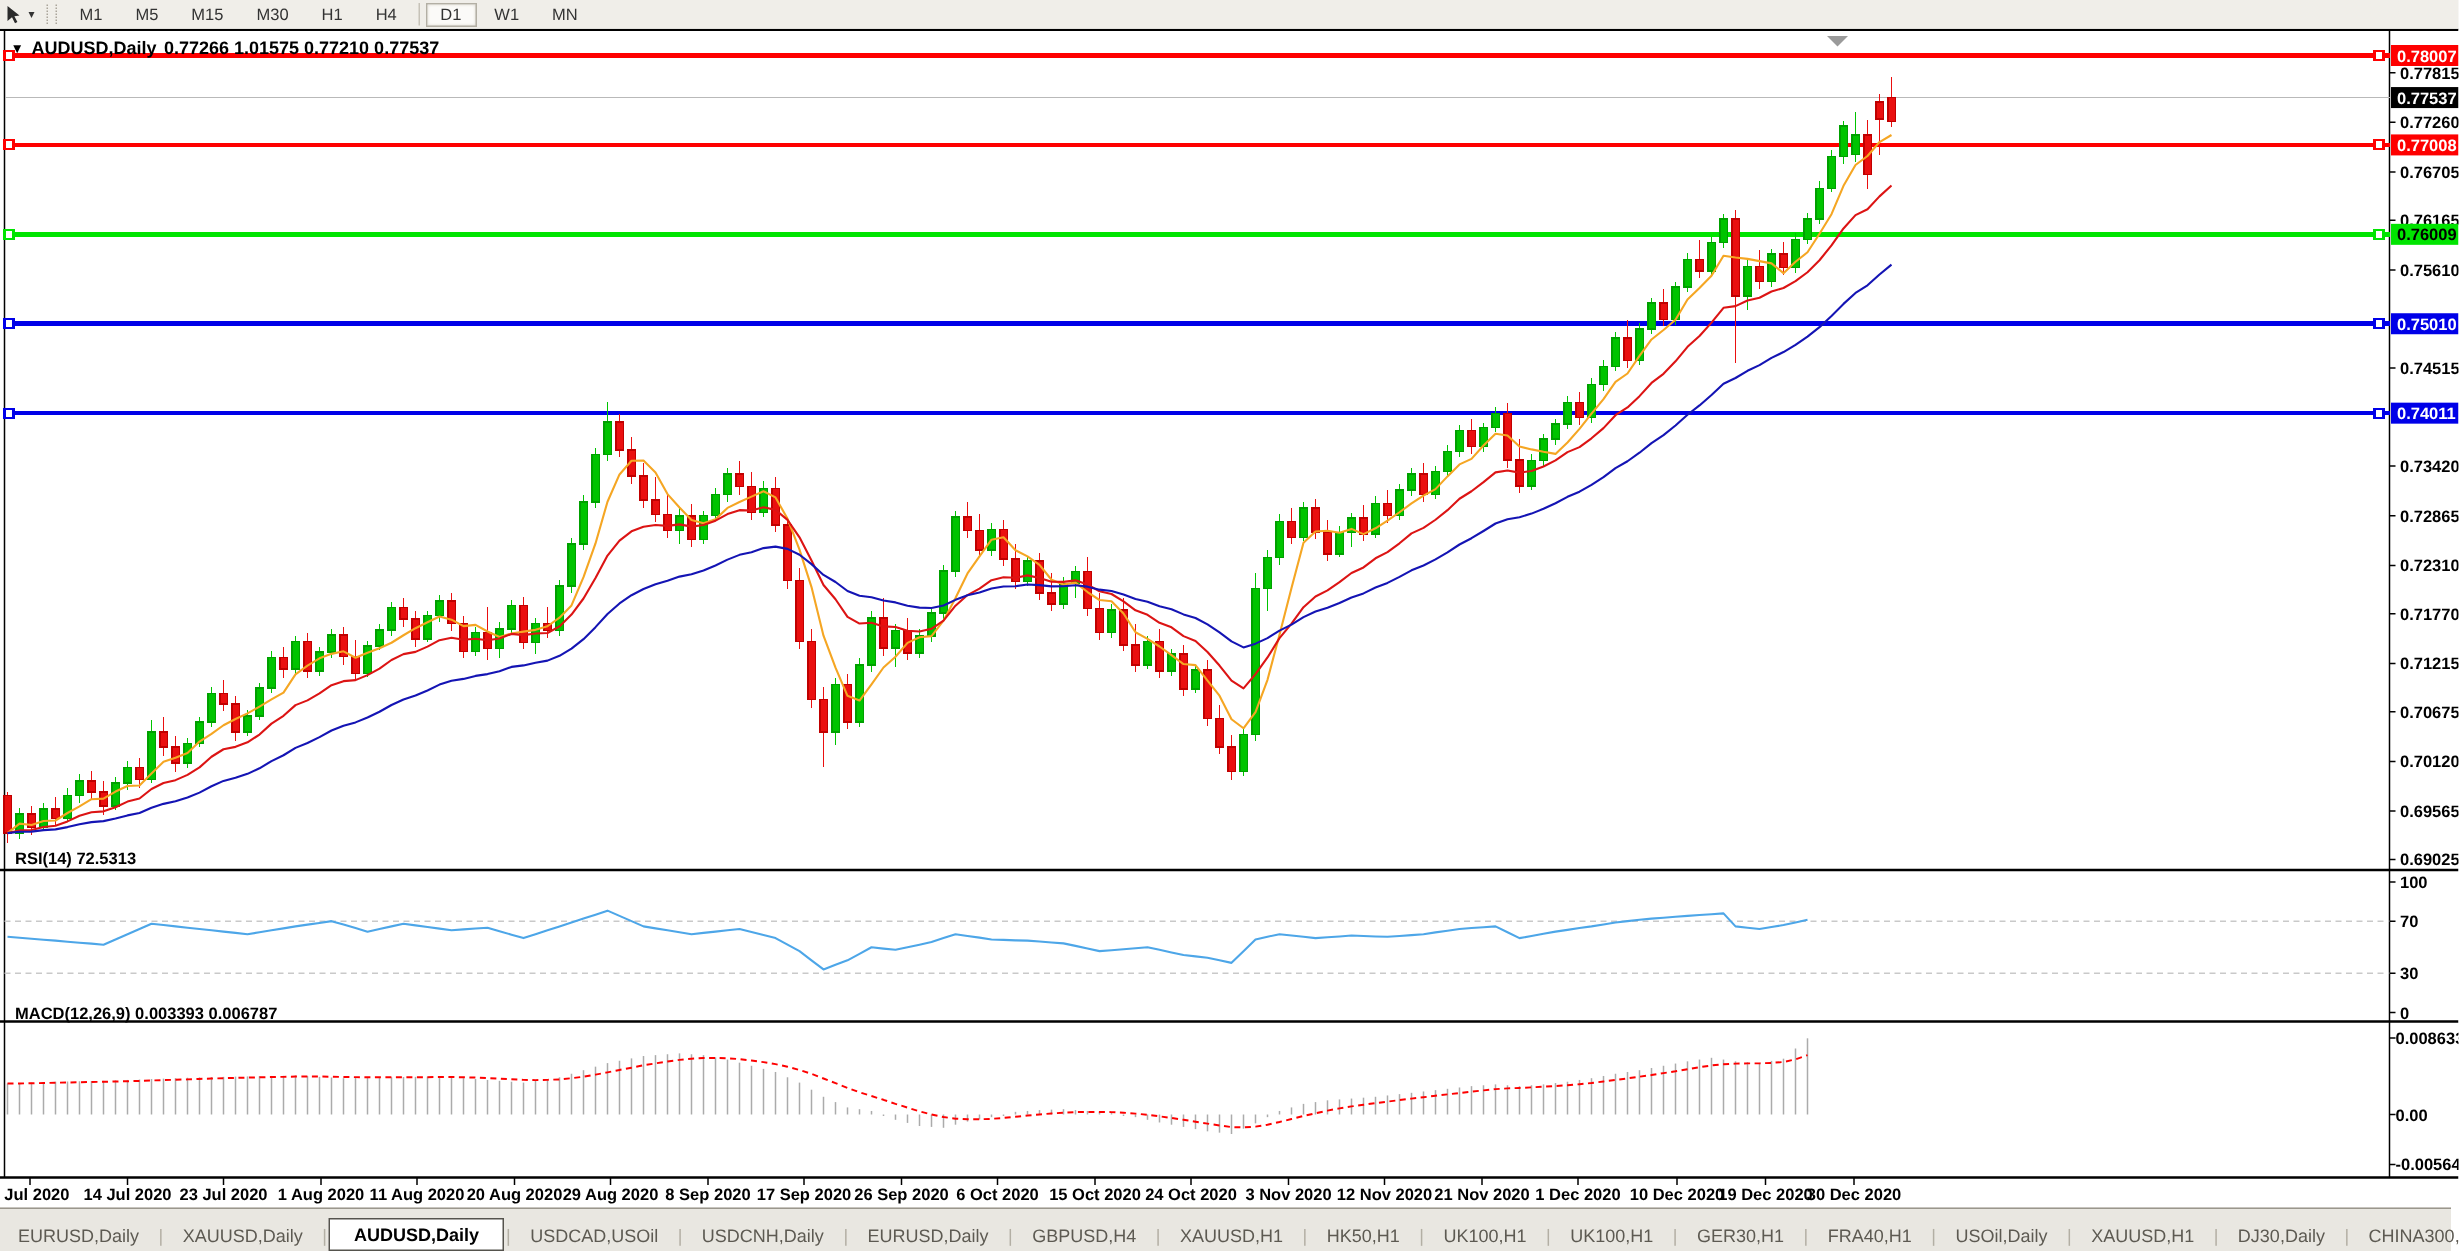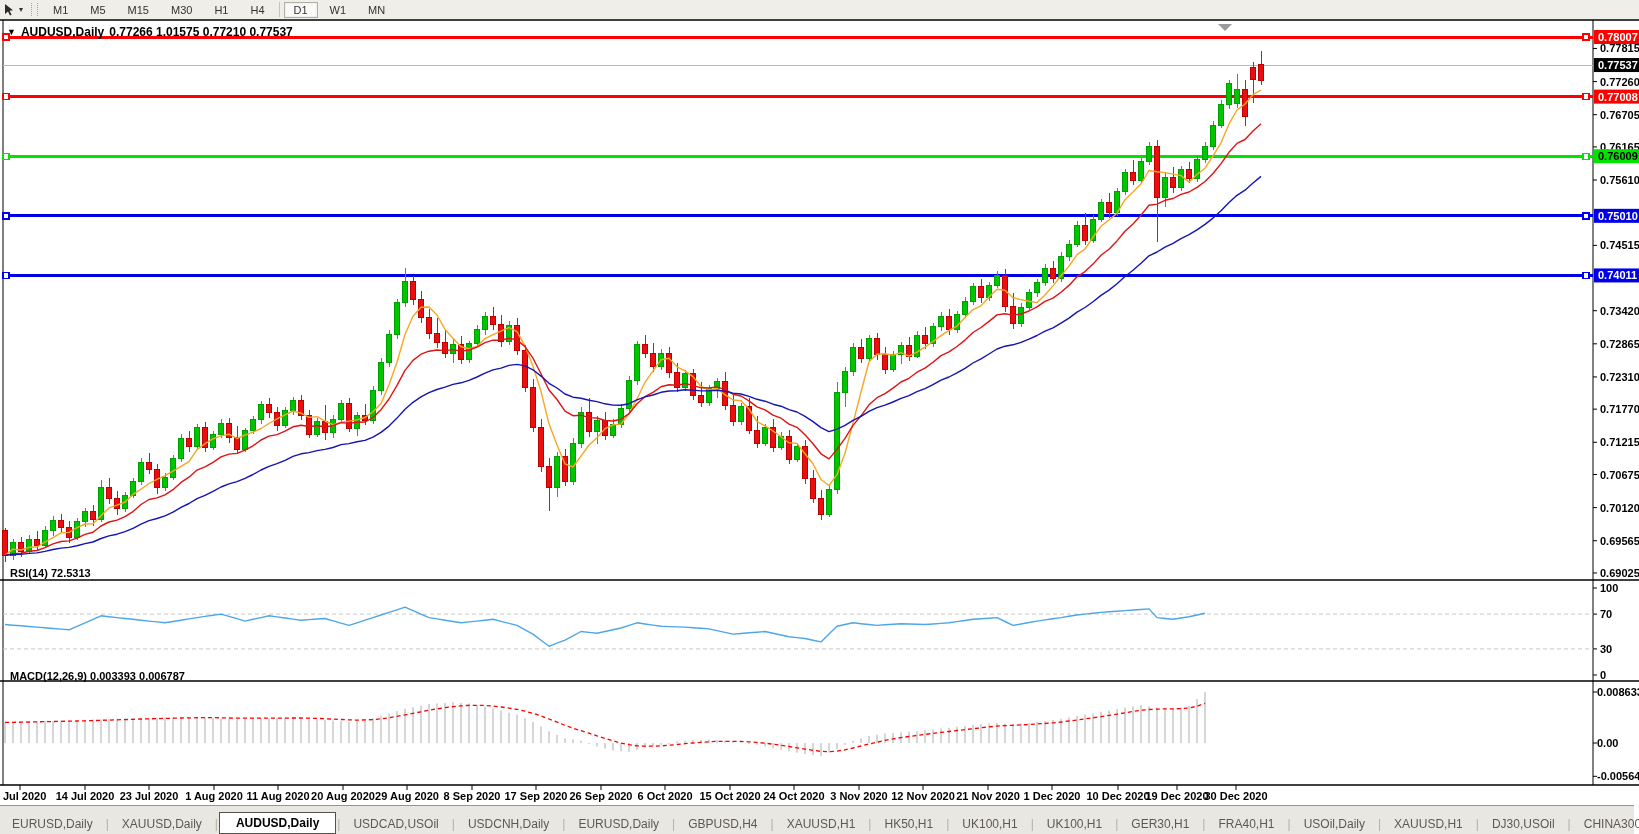--- a/index.html
+++ b/index.html
@@ -701,18 +701,18 @@
       <div class="tab">UK100,H1</div>
       <span class="tab-sep">|</span>
       <div class="tab">GER30,H1</div>
       <span class="tab-sep">|</span>
       <div class="tab">FRA40,H1</div>
       <span class="tab-sep">|</span>
       <div class="tab">USOil,Daily</div>
       <span class="tab-sep">|</span>
       <div class="tab">XAUUSD,H1</div>
       <span class="tab-sep">|</span>
-      <div class="tab">DJ30,USOil</div>
+      <div class="tab">DJ30,Daily</div>
       <span class="tab-sep">|</span>
       <div class="tab">CHINA300,H1</div>
     </div>
 
 </div>
 
 </body></html>

